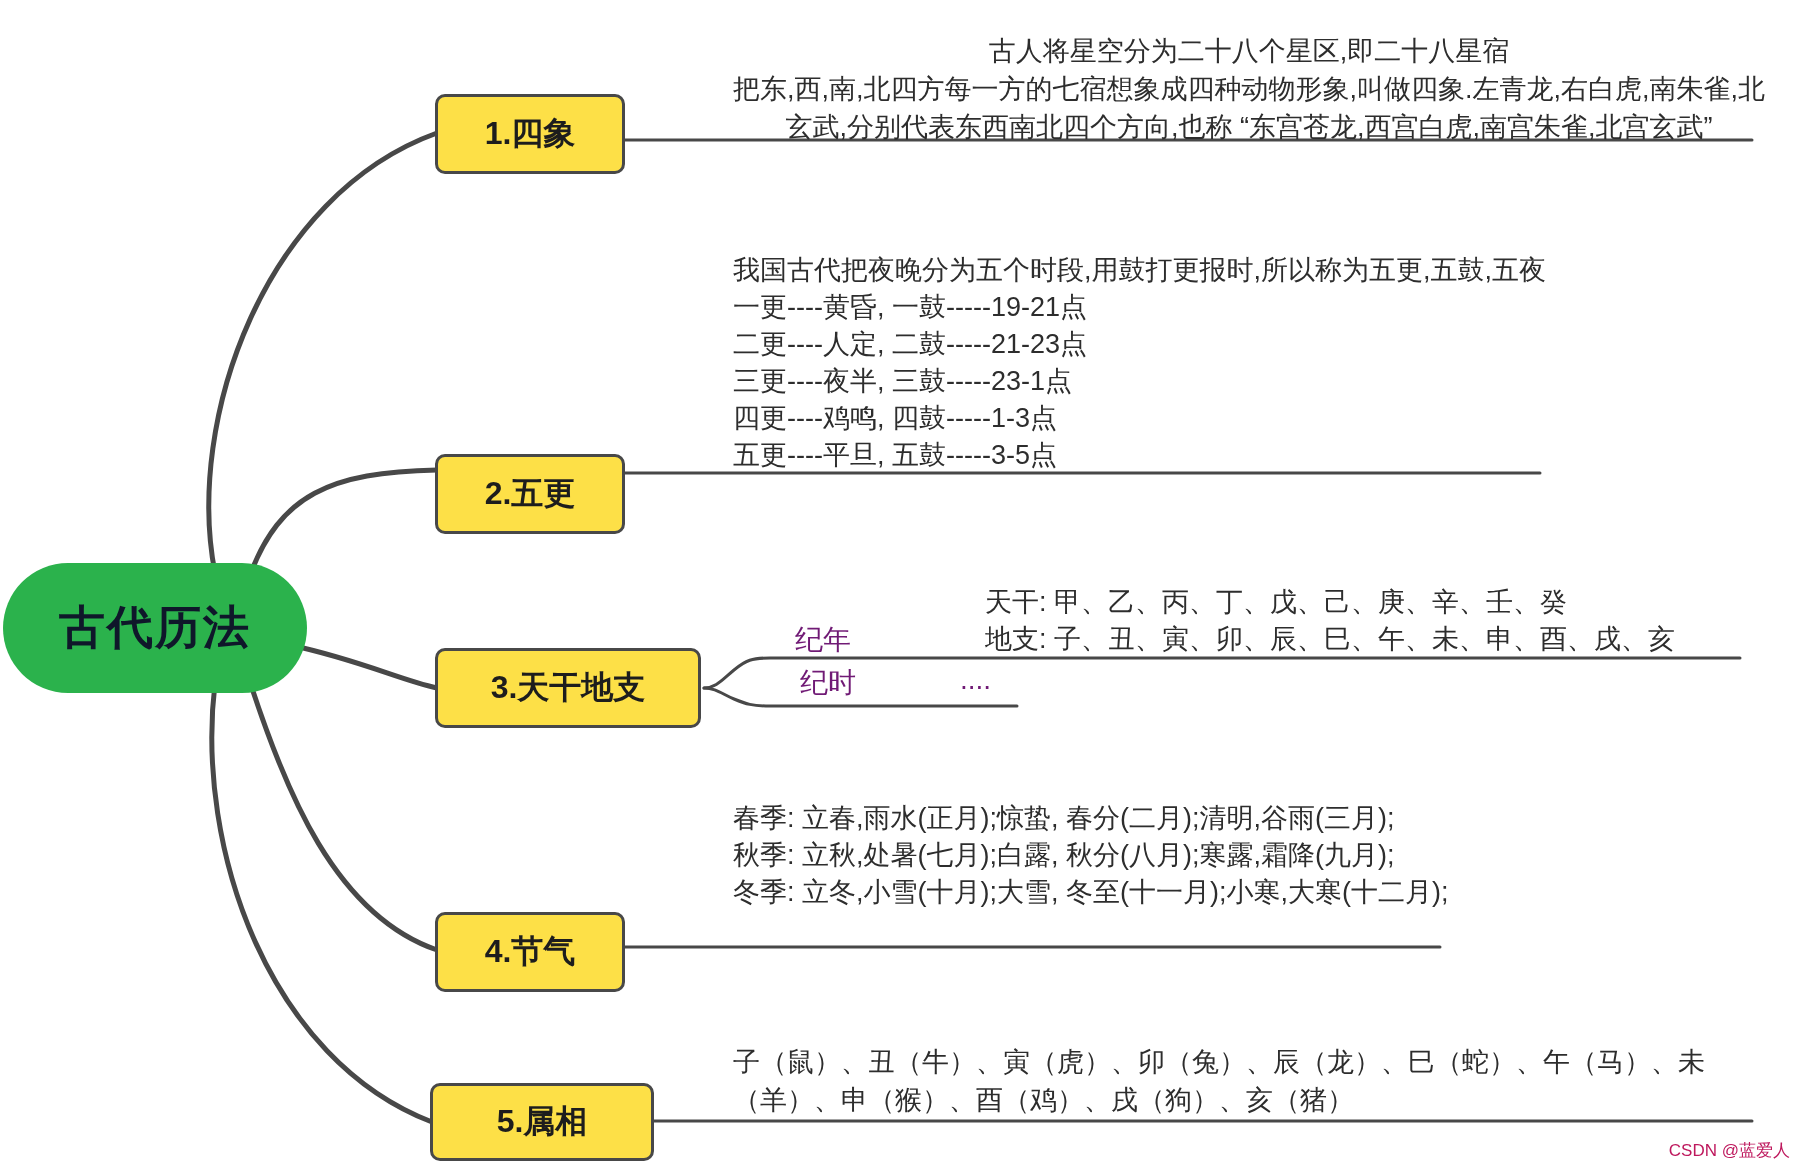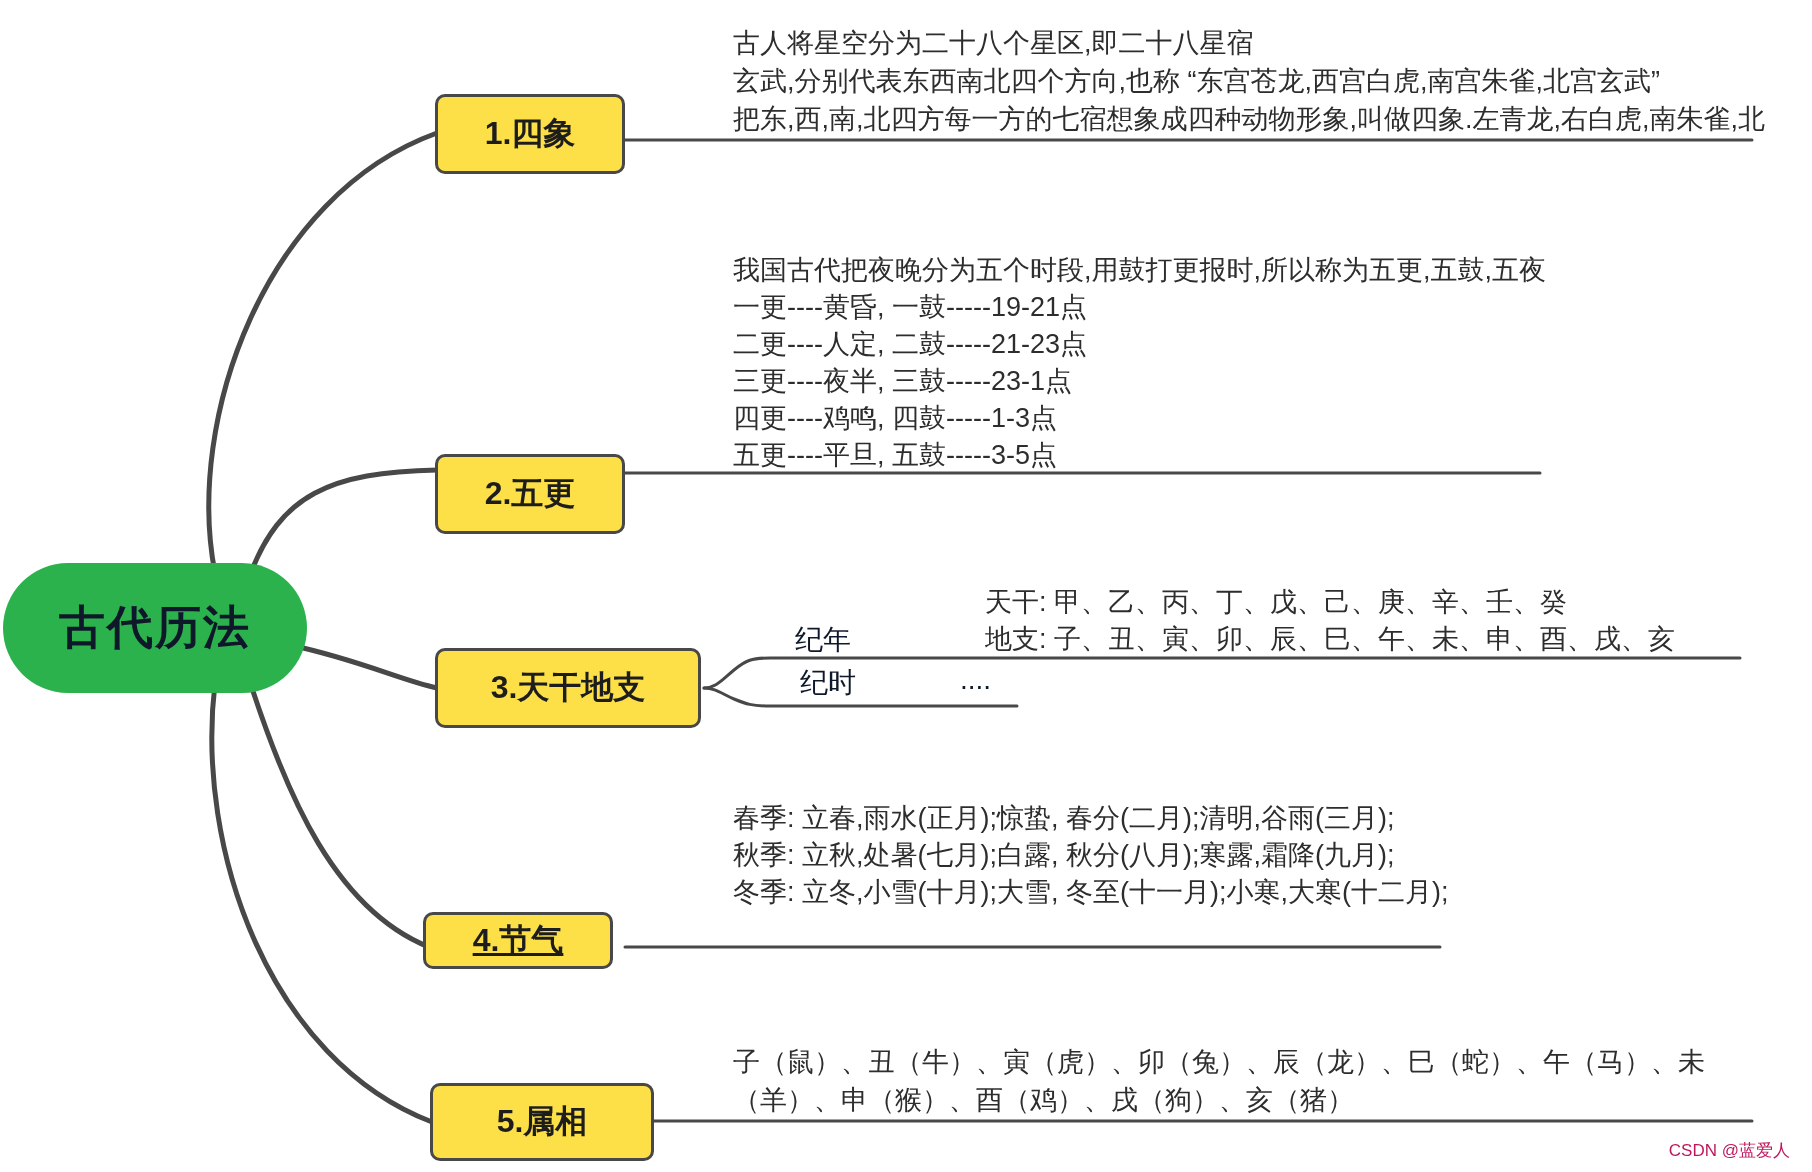--- a/index.html
+++ b/index.html
@@ -18,21 +18,21 @@
     position:absolute;z-index:3;box-sizing:border-box;
     background:#fde047;border:3px solid #484848;border-radius:10px;
     display:flex;align-items:center;justify-content:center;
     font-size:32px;font-weight:700;color:#1d1d1d;white-space:nowrap;
   }
   .tblock{position:absolute;z-index:2;}
   .tline{
     font-size:27px;line-height:37px;color:#2d2d2d;white-space:nowrap;
   }
   .sublabel{
-    position:absolute;z-index:2;font-size:28px;color:#0f172a;white-space:nowrap;
+    position:absolute;z-index:2;font-size:28px;color:#701a75;white-space:nowrap;
   }
   .watermark{
     position:absolute;right:22px;bottom:10px;z-index:2;
     font-size:17px;color:#be185d;white-space:nowrap;
   }
   .lh38 .tline{line-height:38px;}
 </style>
 </head>
 <body>
 
@@ -53,27 +53,27 @@
 
     <path d="M 704 688 C 716 688, 722 680, 734 670 C 746 660, 752 658, 770 658 L 1740 658" fill="none" stroke="#484848" stroke-width="3" stroke-linecap="round"></path>
     <path d="M 704 688 C 716 688, 722 694, 734 699 C 746 704, 752 706, 770 706 L 1017 706" fill="none" stroke="#484848" stroke-width="3" stroke-linecap="round"></path>
   </svg>
 
   <div class="root" style="background: rgb(43, 178, 76); color: #0f172a;">古代历法</div>
 
   <div class="topic" style="left:435px;top:94px;width:190px;height:80px;">1.四象</div>
   <div class="topic" style="left:435px;top:454px;width:190px;height:80px;">2.五更</div>
   <div class="topic" style="left:435px;top:648px;width:266px;height:80px;">3.天干地支</div>
-  <div class="topic" style="left:423px;top:912px;width:190px;height:57px;text-decoration:underline;">4.节气</div>
+  <div class="topic" style="left:435px;top:912px;width:190px;height:80px;">4.节气</div>
   <div class="topic" style="left:430px;top:1083px;width:224px;height:78px;">5.属相</div>
 
-  <div class="tblock lh38" style="left:733px;top:24px;">
+  <div class="tblock lh38" style="left:733px;top:32px;text-align:center;">
     <div class="tline">古人将星空分为二十八个星区,即二十八星宿</div>
+    <div class="tline">把东,西,南,北四方每一方的七宿想象成四种动物形象,叫做四象.左青龙,右白虎,南朱雀,北</div>
     <div class="tline">玄武,分别代表东西南北四个方向,也称 “东宫苍龙,西宫白虎,南宫朱雀,北宫玄武”</div>
-    <div class="tline">把东,西,南,北四方每一方的七宿想象成四种动物形象,叫做四象.左青龙,右白虎,南朱雀,北</div>
   </div>
 
   <div class="tblock" style="left:733px;top:252px;">
     <div class="tline">我国古代把夜晚分为五个时段,用鼓打更报时,所以称为五更,五鼓,五夜</div>
     <div class="tline">一更----黄昏, 一鼓-----19-21点</div>
     <div class="tline">二更----人定, 二鼓-----21-23点</div>
     <div class="tline">三更----夜半, 三鼓-----23-1点</div>
     <div class="tline">四更----鸡鸣, 四鼓-----1-3点</div>
     <div class="tline">五更----平旦, 五鼓-----3-5点</div>
   </div>

